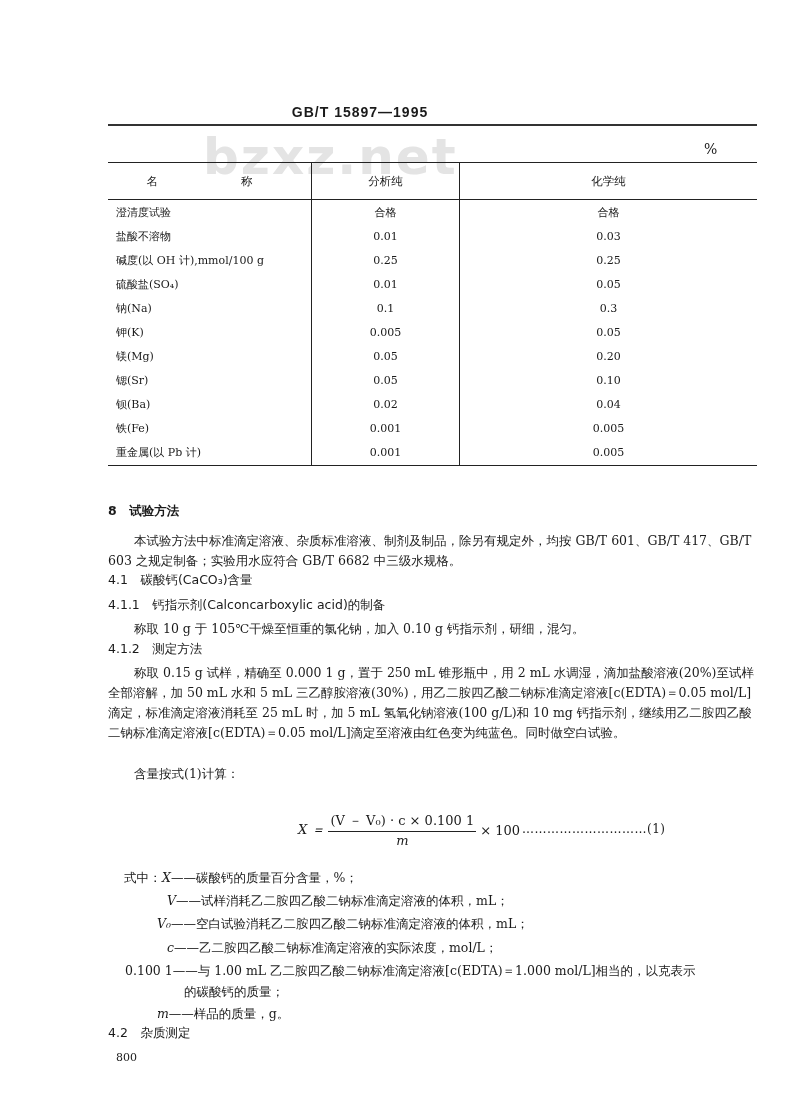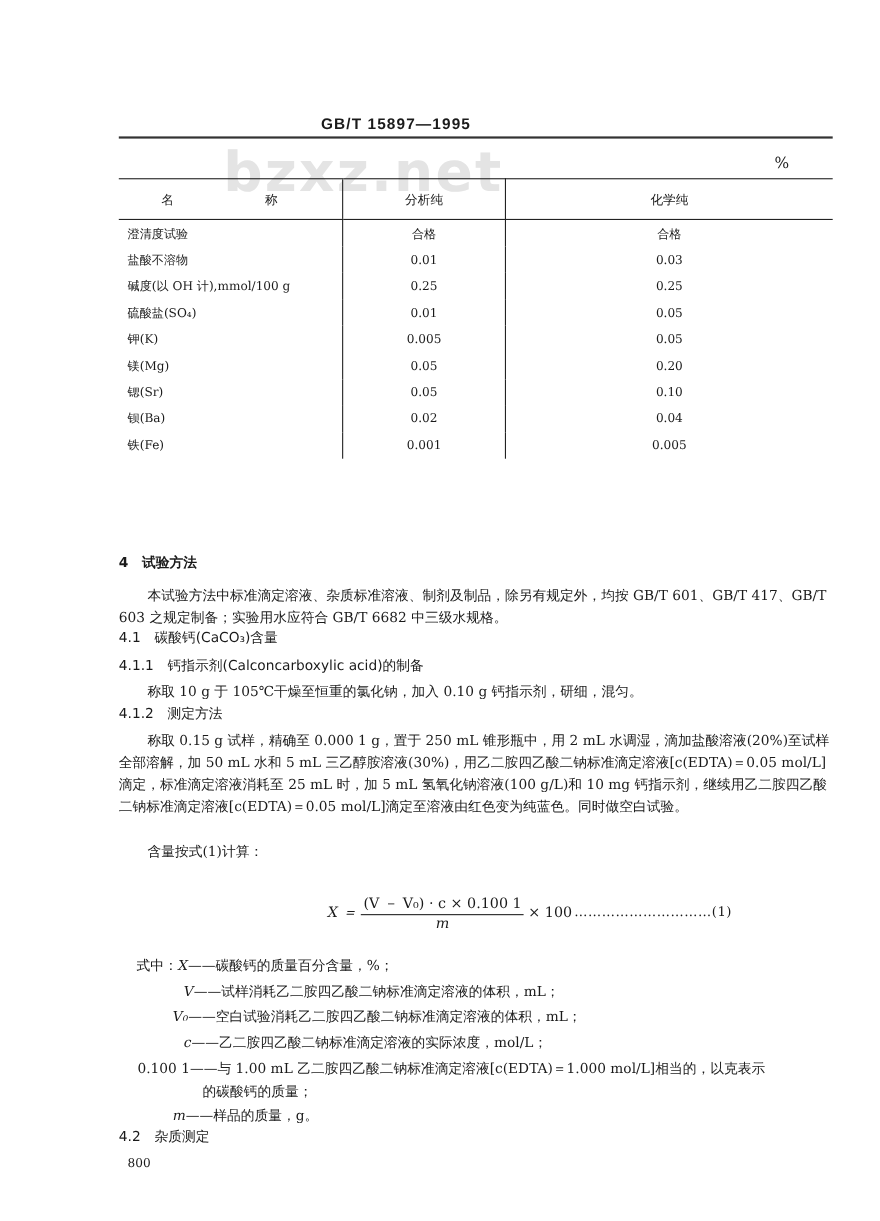--- a/index.html
+++ b/index.html
@@ -68,20 +68,25 @@
         <td class="name c1">碱度(以 OH 计),mmol/100 g</td>
         <td class="v c2">0.25</td>
         <td class="v">0.25</td>
       </tr>
     <tr>
         <td class="name c1">硫酸盐(SO₄)</td>
         <td class="v c2">0.01</td>
         <td class="v">0.05</td>
       </tr>
     <tr>
+        <td class="name c1">钠(Na)</td>
+        <td class="v c2">0.1</td>
+        <td class="v">0.3</td>
+      </tr>
+    <tr>
         <td class="name c1">钾(K)</td>
         <td class="v c2">0.005</td>
         <td class="v">0.05</td>
       </tr>
     <tr>
         <td class="name c1">镁(Mg)</td>
         <td class="v c2">0.05</td>
         <td class="v">0.20</td>
       </tr>
     <tr>
@@ -92,24 +97,29 @@
     <tr>
         <td class="name c1">钡(Ba)</td>
         <td class="v c2">0.02</td>
         <td class="v">0.04</td>
       </tr>
     <tr>
         <td class="name c1">铁(Fe)</td>
         <td class="v c2">0.001</td>
         <td class="v">0.005</td>
       </tr>
+    <tr class="last">
+        <td class="name c1">重金属(以 Pb 计)</td>
+        <td class="v c2">0.001</td>
+        <td class="v">0.005</td>
+      </tr>
   </tbody>
 </table>
 
-<div class="abs h p" style="top:503px; font-weight:bold;">4　试验方法</div>
+<div class="abs h p" style="top:503px; font-weight:bold;">8　试验方法</div>
 <div class="abs body-text p indent" style="top:531px;">本试验方法中标准滴定溶液、杂质标准溶液、制剂及制品，除另有规定外，均按 GB/T 601、GB/T 417、GB/T 603 之规定制备；实验用水应符合 GB/T 6682 中三级水规格。</div>
 <div class="abs h p" style="top:572px;">4.1　碳酸钙(CaCO₃)含量</div>
 <div class="abs h p" style="top:597px;">4.1.1　钙指示剂(Calconcarboxylic acid)的制备</div>
 <div class="abs body-text p indent" style="top:619px;">称取 10 g 于 105℃干燥至恒重的氯化钠，加入 0.10 g 钙指示剂，研细，混匀。</div>
 <div class="abs h p" style="top:641px;">4.1.2　测定方法</div>
 <div class="abs body-text p indent" style="top:663px;">称取 0.15 g 试样，精确至 0.000 1 g，置于 250 mL 锥形瓶中，用 2 mL 水调湿，滴加盐酸溶液(20%)至试样全部溶解，加 50 mL 水和 5 mL 三乙醇胺溶液(30%)，用乙二胺四乙酸二钠标准滴定溶液[c(EDTA)＝0.05 mol/L]滴定，标准滴定溶液消耗至 25 mL 时，加 5 mL 氢氧化钠溶液(100 g/L)和 10 mg 钙指示剂，继续用乙二胺四乙酸二钠标准滴定溶液[c(EDTA)＝0.05 mol/L]滴定至溶液由红色变为纯蓝色。同时做空白试验。</div>
 <div class="abs body-text p indent" style="top:764px;">含量按式(1)计算：</div>
 
 <div class="abs formula">
   <span style="font-style:italic;">X ＝</span>

